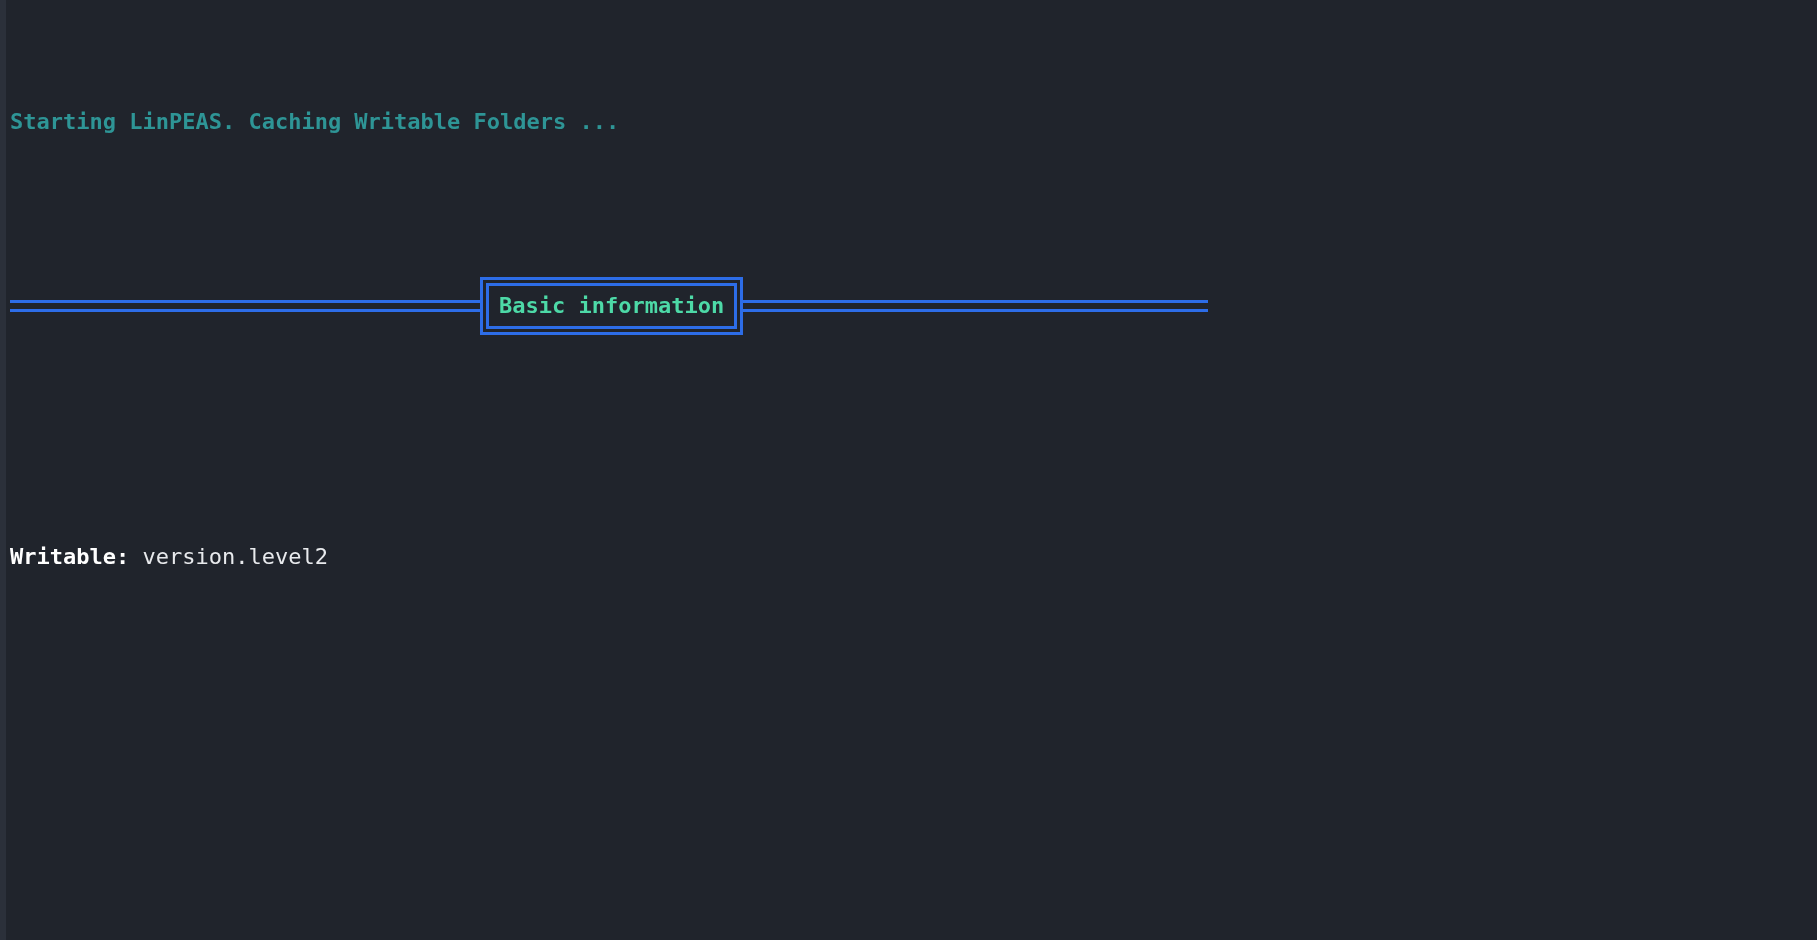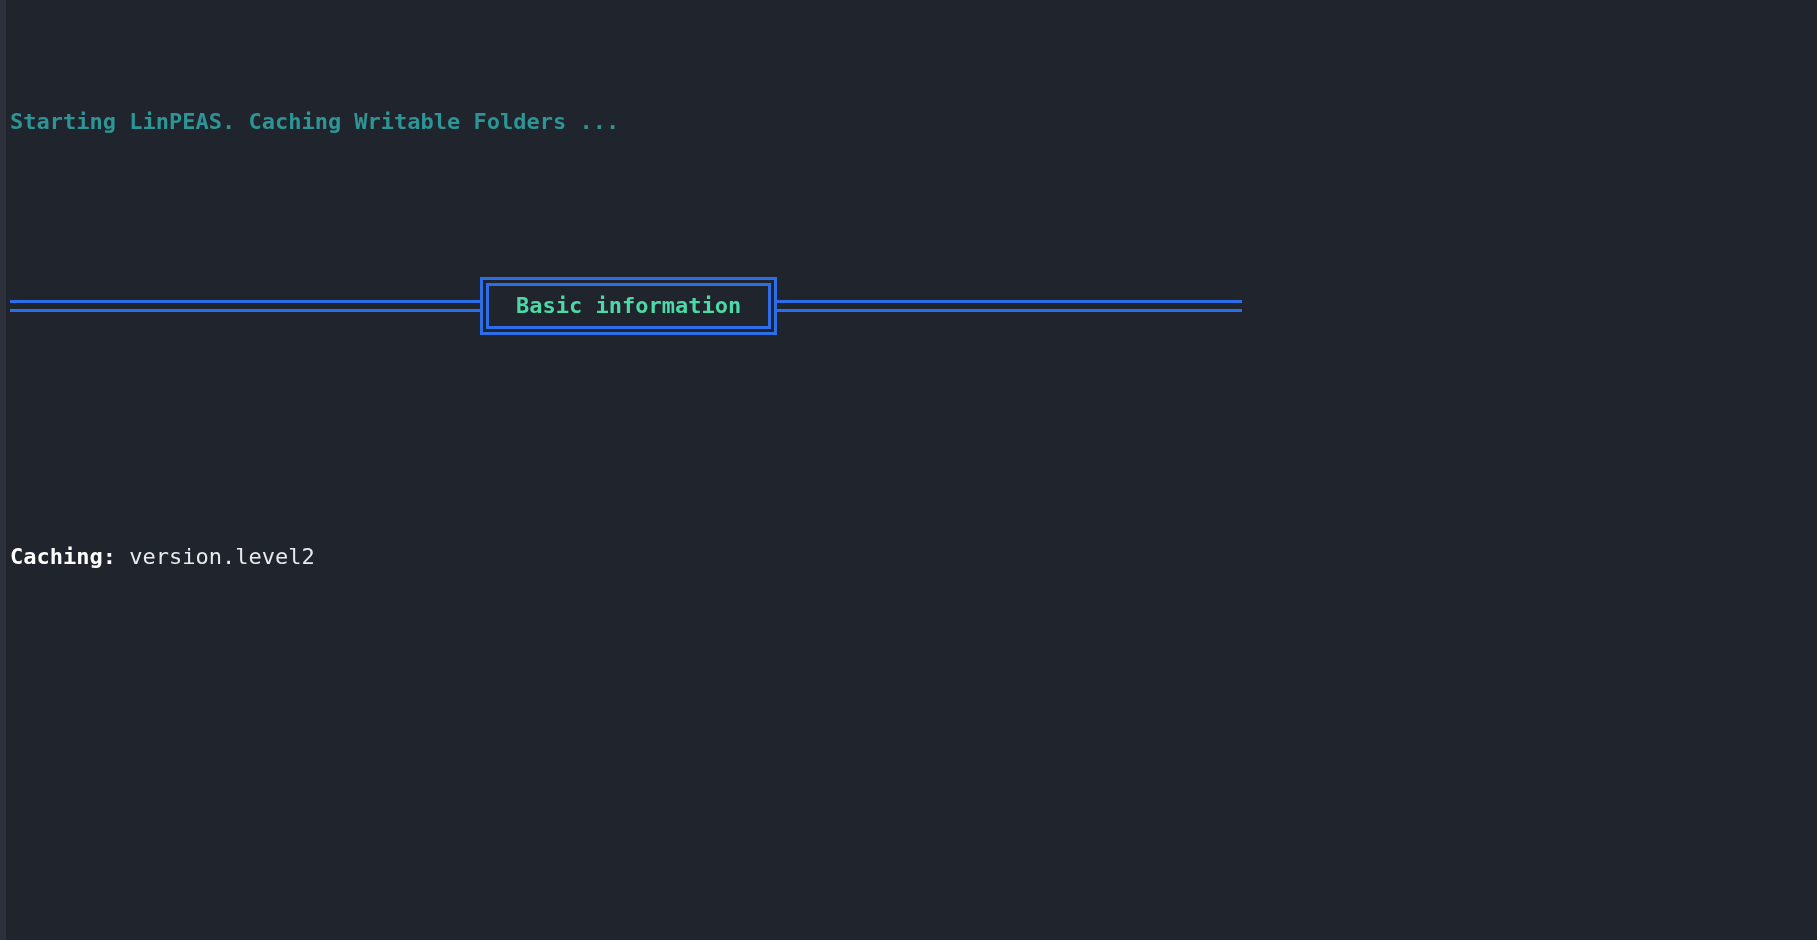--- a/index.html
+++ b/index.html
@@ -39,21 +39,21 @@
     height: 12px;
     border-top: 3px solid #2d6de8;
     border-bottom: 3px solid #2d6de8;
   }
   .hline.left  { width: 470px; }
   .hline.right { width: 465px; }
   .bbox {
     border: 9px double #2d6de8;
     height: 58px;
     display: flex; align-items: center; 
-    padding: 0 27px;
+    padding: 0 10px;
     flex: 0 0 auto;
   }
   .bbox span { font-weight: bold; color: #4dd9a7; }
   .banner-basic  { margin-top: 20px; }
 
   
   .intro      { margin-top: -13px; }
   .os-block   { margin-top: 27px; }
 </style>
 </head>
@@ -71,21 +71,21 @@
     <div class="banner banner-basic">
       <div class="hline left"></div>
       <div class="bbox">
         <span>Basic information</span>
       </div>
       <div class="hline right"></div>
     </div>
 
     
     <div class="os-block">
-      <div class="row"><span class="bwhite b">Caching: </span><span class="white">version.level2</span></div>
+      <div class="row"><span class="bwhite b">Writable: </span><span class="white">version.level2</span></div>
     </div>
 
     
     
 
     
     
 
     
     

